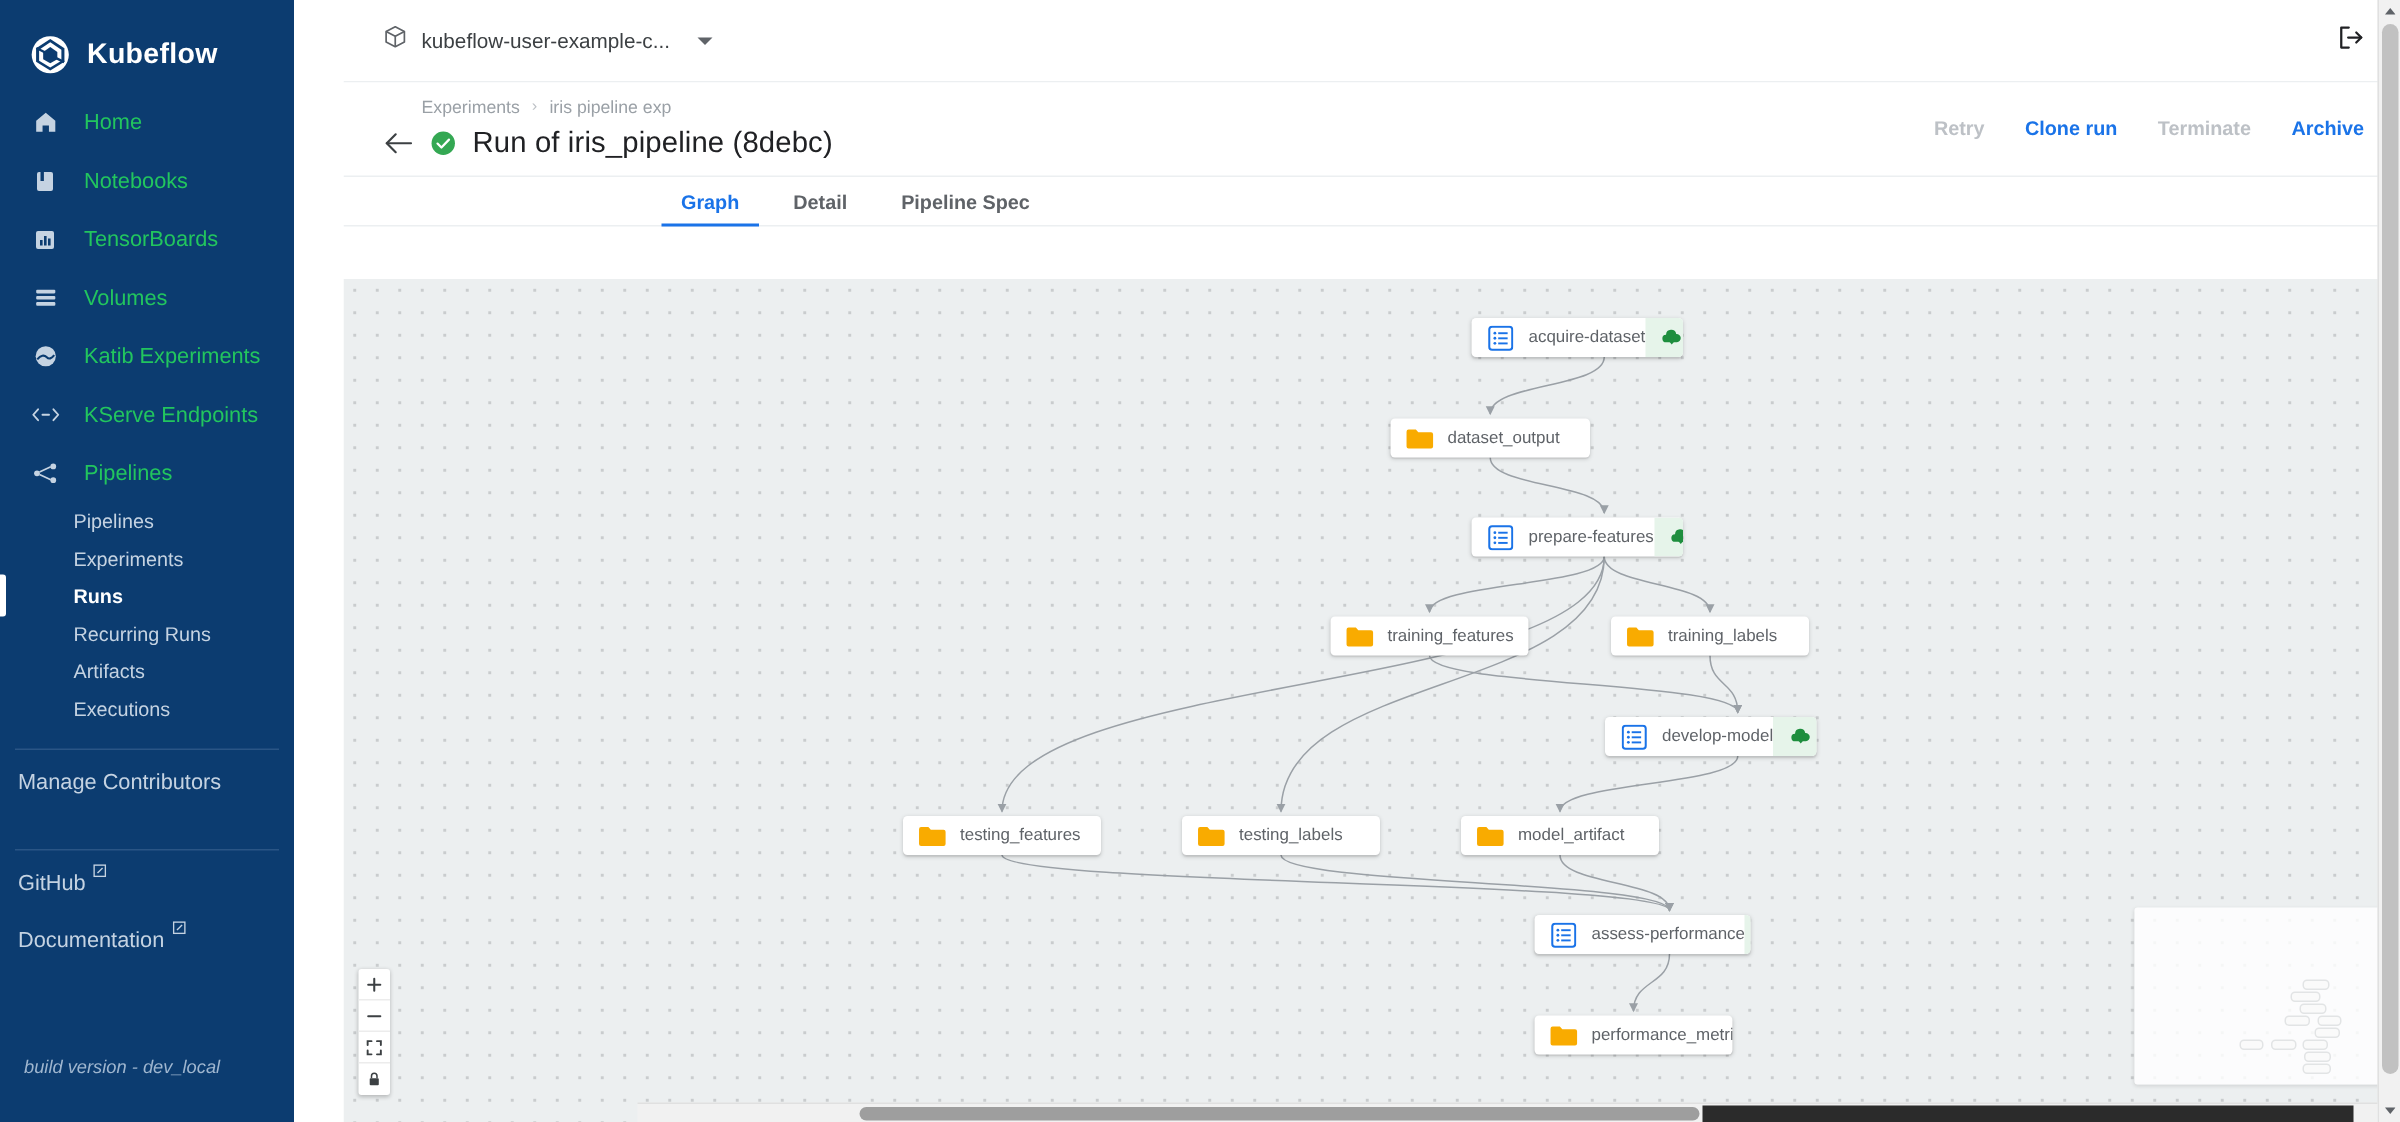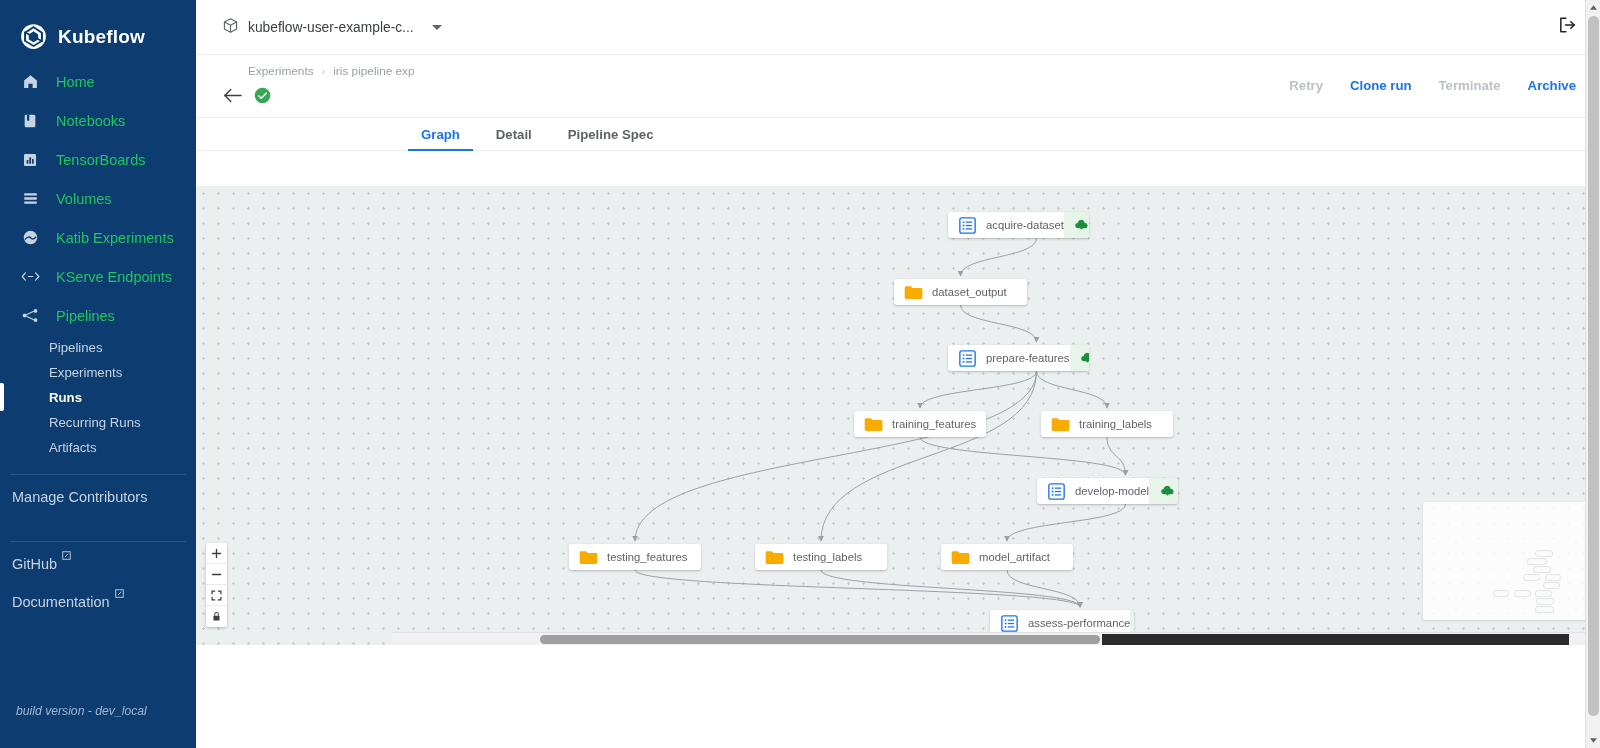--- a/index.html
+++ b/index.html
@@ -48,21 +48,21 @@
     display: flex; gap: 5px;
     padding-left: 12px; height: 38px; font-size: 14.5px; color: #c5d3e2; cursor: pointer;
   }
   .ext-ico { font-size: 9px; position: relative; top: -5px; }
   .build-ver {
     position: absolute; bottom: 30px; left: 16px;
     font-size: 12.2px; font-style: italic; color: #9fb6cf;
   }
 
   
-  #main { flex: 1 1 auto; height: 645px; position: relative; background: #fff; overflow: hidden; }
+  #main { flex: 1 1 auto; height: 748px; position: relative; background: #fff; overflow: hidden; margin-left: 33px; }
 
   
   .ns-bar {
     height: 55px; border-bottom: 1px solid #eceff1;
     display: flex; align-items: center; padding: 0 22px 0 26px;
     background: #fff;
   }
   .ns-select { display: flex; align-items: center; gap: 9px; cursor: pointer; }
   .ns-text { font-size: 13.8px; color: #3c4043; }
   .ns-caret { width: 0; height: 0; border-left: 5px solid transparent; border-right: 5px solid transparent; border-top: 5px solid #5f6368; margin-left: 9px; }
@@ -240,20 +240,23 @@
         </div>
       <div class="subnav-item active">
           <span>Runs</span>
         </div>
       <div class="subnav-item">
           <span>Recurring Runs</span>
         </div>
       <div class="subnav-item">
           <span>Artifacts</span>
         </div>
+      <div class="subnav-item">
+          <span>Executions</span>
+        </div>
     </nav>
 
     <div class="side-sep"></div>
     <div class="side-link">
       <span>Manage Contributors</span>
     </div>
     <div class="side-sep"></div>
 
     <div class="side-link">
       <span>GitHub</span>
@@ -314,20 +317,21 @@
             <path d="M22 10 H3"></path>
               <path d="M10 3 L3 10 L10 17"></path>
           </svg>
         </span>
         <span class="status-ok">
           <svg width="17" height="17" viewBox="0 0 24 24">
               <circle cx="12" cy="12" r="11" fill="#34a853"></circle>
               <path d="M6.6 12.3 L10.3 16 L17.4 8.6" stroke="#fff" stroke-width="2.1" fill="none" stroke-linecap="round" stroke-linejoin="round"></path>
             </svg>
         </span>
+        <span class="run-title">Run of iris_pipeline (8debc)</span>
       </div>
       <div class="actions">
         <span class="act disabled">Retry</span>
         <span class="act enabled">Clone run</span>
         <span class="act disabled">Terminate</span>
         <span class="act enabled">Archive</span>
       </div>
     </div>
 
     <div class="tabs">

